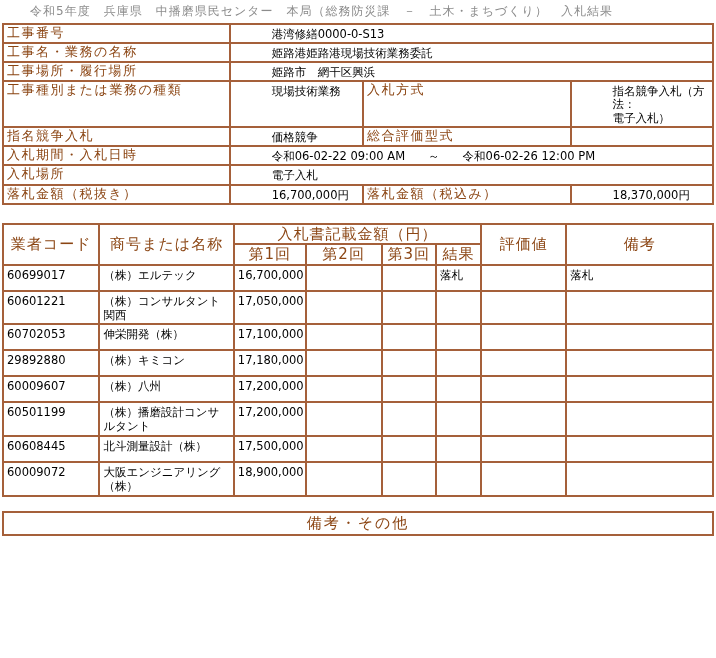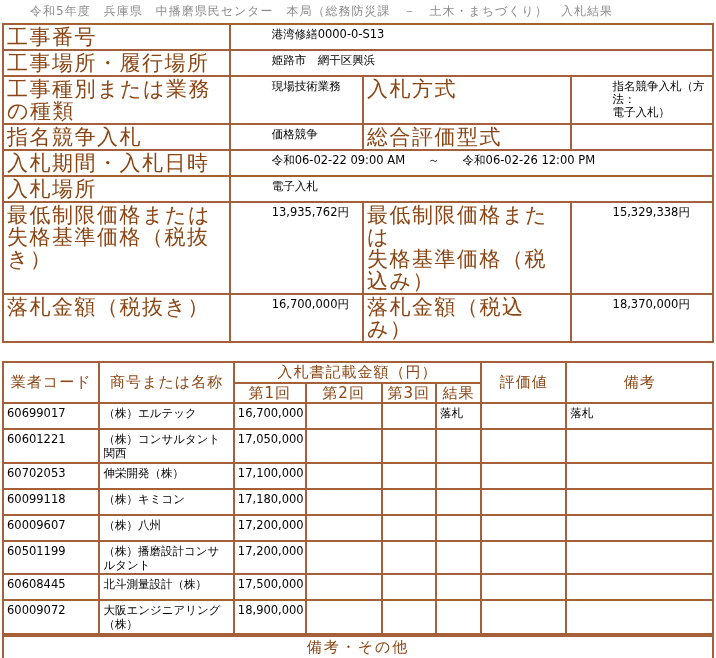--- a/index.html
+++ b/index.html
@@ -28,37 +28,37 @@
     padding:1px 3px;
     vertical-align:top;
     overflow:hidden;
     font-weight:normal;
     text-align:left;
   }
   
   .info-table{margin-bottom:18px;}
   .info-table td.lbl{
     color:#8b4513;
-    font-size:21px;
+    font-size:13px;
     letter-spacing:1.5px;
     height:14px;
     white-space:pre-line;
     line-height:1.05;
     margin-left:30px;
   }
   .info-table td.val{
     font-size:11.5px;
     color:#000;
     padding-top:3px;
     white-space:pre-line;
     line-height:1.15;
     padding-left:41px;
   }
   
-  .bids-table{}
+  .bids-table{margin-bottom:14px;}
   .bids-table th{
     color:#8b4513;
     font-size:15px;
     letter-spacing:1px;
     text-align:center;
     vertical-align:middle;
     line-height:1.1;
     padding:1px 2px;
   }
   .bids-table td{
@@ -89,20 +89,24 @@
       <col style="width:133px">
       <col style="width:207px">
       <col style="width:142px">
     </colgroup>
   <tbody>
       <tr>
     <td class="lbl">工事番号</td>
     <td class="val" colspan="3">港湾修繕0000-0-S13</td>
   </tr>
   <tr>
+    <td class="lbl">工事名・業務の名称</td>
+    <td class="val" colspan="3">姫路港姫路港現場技術業務委託</td>
+  </tr>
+  <tr>
     <td class="lbl">工事場所・履行場所</td>
     <td class="val" colspan="3">姫路市　網干区興浜</td>
   </tr>
   <tr>
     <td class="lbl">工事種別または業務の種類</td>
     <td class="val">現場技術業務</td>
     <td class="lbl">入札方式</td>
     <td class="val">指名競争入札（方法：
 電子入札）</td>
   </tr>
@@ -112,28 +116,20 @@
     <td class="lbl">総合評価型式</td>
     <td class="val"></td>
   </tr>
   <tr>
     <td class="lbl">入札期間・入札日時</td>
     <td class="val" colspan="3">令和06-02-22 09:00 AM　　～　　令和06-02-26 12:00 PM</td>
   </tr>
   <tr>
     <td class="lbl">入札場所</td>
     <td class="val" colspan="3">電子入札</td>
-  </tr>
-  <tr>
-    <td class="lbl">最低制限価格または
-失格基準価格（税抜き）</td>
-    <td class="val">13,935,762円</td>
-    <td class="lbl">最低制限価格または
-失格基準価格（税込み）</td>
-    <td class="val">15,329,338円</td>
   </tr>
   <tr>
     <td class="lbl">落札金額（税抜き）</td>
     <td class="val">16,700,000円</td>
     <td class="lbl">落札金額（税込み）</td>
     <td class="val">18,370,000円</td>
   </tr>
 </tbody>
   </table>
 
@@ -188,21 +184,21 @@
         <td>60702053</td>
         <td>伸栄開発（株）</td>
         <td>17,100,000</td>
         <td></td>
         <td></td>
         <td></td>
         <td></td>
         <td></td>
       </tr>
       <tr>
-        <td>60099118</td>
+        <td>29892880</td>
         <td>（株）キミコン</td>
         <td>17,180,000</td>
         <td></td>
         <td></td>
         <td></td>
         <td></td>
         <td></td>
       </tr>
       <tr>
         <td>60009607</td>

